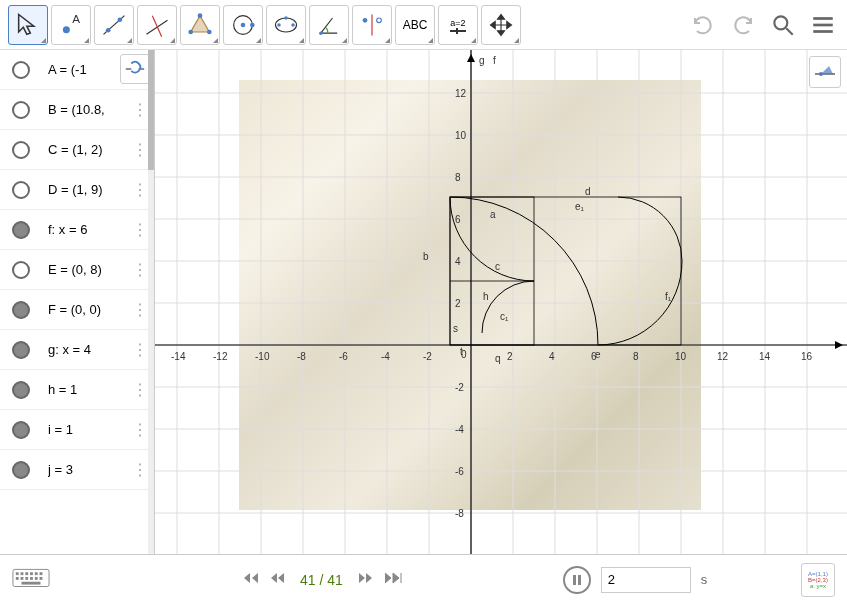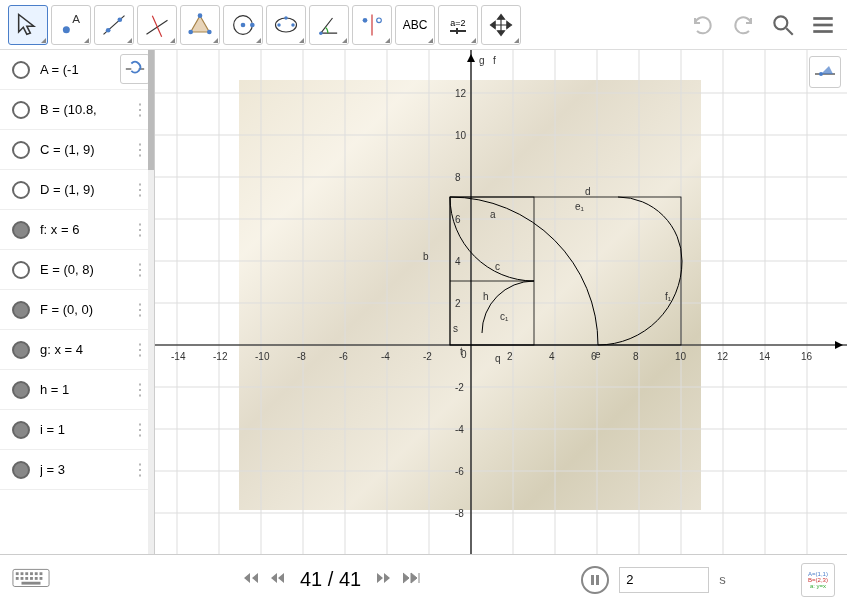--- a/index.html
+++ b/index.html
@@ -9,39 +9,39 @@
   .tool-btn { width: 40px; height: 40px; border: 1px solid #ccc; border-radius: 3px; background: #fff; display: flex; align-items: center; justify-content: center; cursor: pointer; position: relative; }
   .tool-btn.active { border: 1px solid #4a7ec9; background: #eaf3ff; }
   .tool-btn svg { width: 28px; height: 28px; }
   .tool-drop { position: absolute; bottom: 1px; right: 1px; width: 0; height: 0; border-left: 5px solid transparent; border-bottom: 5px solid #888; }
   .tool-spacer { flex: 1; }
   .tool-right { display: flex; gap: 8px; align-items: center; }
   .icon-btn { width: 32px; height: 32px; display: flex; align-items: center; justify-content: center; cursor: pointer; }
   
   .main { display: flex; height: 504px; }
   .algebra { width: 155px; border-right: 1px solid #ccc; overflow-y: auto; position: relative; background: #fff; }
-  .algebra-row { display: flex; align-items: center; height: 40px; border-bottom: 1px solid #eee; padding: 0 6px; gap: 10px; }
+  .algebra-row { display: flex; align-items: center; height: 40px; border-bottom: 1px solid #eee; padding: 0 6px; gap: 18px; }
   .obj-circle { width: 18px; height: 18px; border-radius: 50%; border: 2px solid #666; flex-shrink: 0; margin-left: 6px; }
   .obj-circle.filled { background: #888; border-color: #666; }
   .obj-label { flex: 1; white-space: nowrap; overflow: hidden; }
   .obj-more { color: #aaa; cursor: pointer; font-size: 16px; line-height: 1; }
   .algebra-float { position: absolute; top: 4px; right: 4px; width: 30px; height: 30px; border: 1px solid #ccc; border-radius: 3px; background: #fff; display: flex; align-items: center; justify-content: center; }
   .algebra-scroll { position: absolute; right: 0; top: 0; bottom: 0; width: 6px; background: #eee; }
   .algebra-scroll-thumb { background: #bbb; width: 100%; height: 120px; }
   
   .graph-area { flex: 1; position: relative; overflow: hidden; background: #fff; }
   .graph-svg { position: absolute; inset: 0; }
   .lion { position: absolute; left: 84px; top: 30px; width: 462px; height: 430px; background: linear-gradient(135deg, #e8dfc8 0%, #f5efe0 20%, #d8cfb8 40%, #ebe4d2 60%, #c8bfa0 80%, #ddd5c0 100%); opacity: 0.75; }
   .graph-float { position: absolute; top: 6px; right: 6px; width: 32px; height: 32px; border: 1px solid #ccc; border-radius: 3px; background: #fff; display: flex; align-items: center; justify-content: center; }
   
   .bottombar { height: 50px; display: flex; align-items: center; padding: 0 12px; gap: 10px; border-top: 1px solid #ccc; }
   .keyboard-btn { width: 38px; height: 30px; cursor: pointer; }
   .nav-controls { display: flex; align-items: center; gap: 12px; margin-left: 180px; }
   .nav-btn { cursor: pointer; color: #888; }
-  .step-counter { font-size: 20px; color: #000000; margin: 0 4px; }
+  .step-counter { font-size: 14px; color: #4d7c0f; margin: 0 4px; }
   .play-btn { width: 28px; height: 28px; border: 2px solid #888; border-radius: 50%; display: flex; align-items: center; justify-content: center; cursor: pointer; margin-left: 150px; }
   .speed-input { width: 90px; height: 26px; border: 1px solid #ccc; padding: 0 6px; font-size: 13px; }
   .speed-unit { color: #666; }
   .bot-spacer { flex: 1; }
   .cas-btn { width: 34px; height: 34px; border: 1px solid #ccc; border-radius: 3px; display: flex; flex-direction: column; align-items: center; justify-content: center; font-size: 6px; line-height: 1; cursor: pointer; }
   
   .axis-label { font-size: 10px; fill: #333; }
   .grid { stroke: #ddd; stroke-width: 1; }
   .axis { stroke: #000; stroke-width: 1.2; }
   .spiral { stroke: #000; stroke-width: 1; fill: none; }
@@ -172,21 +172,21 @@
           <div class="obj-label">A = (-1</div>
           <div class="obj-more">⋮</div>
         </div>
         <div class="algebra-row">
           <div class="obj-circle"></div>
           <div class="obj-label">B = (10.8,</div>
           <div class="obj-more">⋮</div>
         </div>
         <div class="algebra-row">
           <div class="obj-circle"></div>
-          <div class="obj-label">C = (1, 9)</div>
+          <div class="obj-label">C = (1, 2)</div>
           <div class="obj-more">⋮</div>
         </div>
         <div class="algebra-row">
           <div class="obj-circle"></div>
           <div class="obj-label">D = (1, 9)</div>
           <div class="obj-more">⋮</div>
         </div>
         <div class="algebra-row">
           <div class="obj-circle filled"></div>
           <div class="obj-label">f: x = 6</div>

